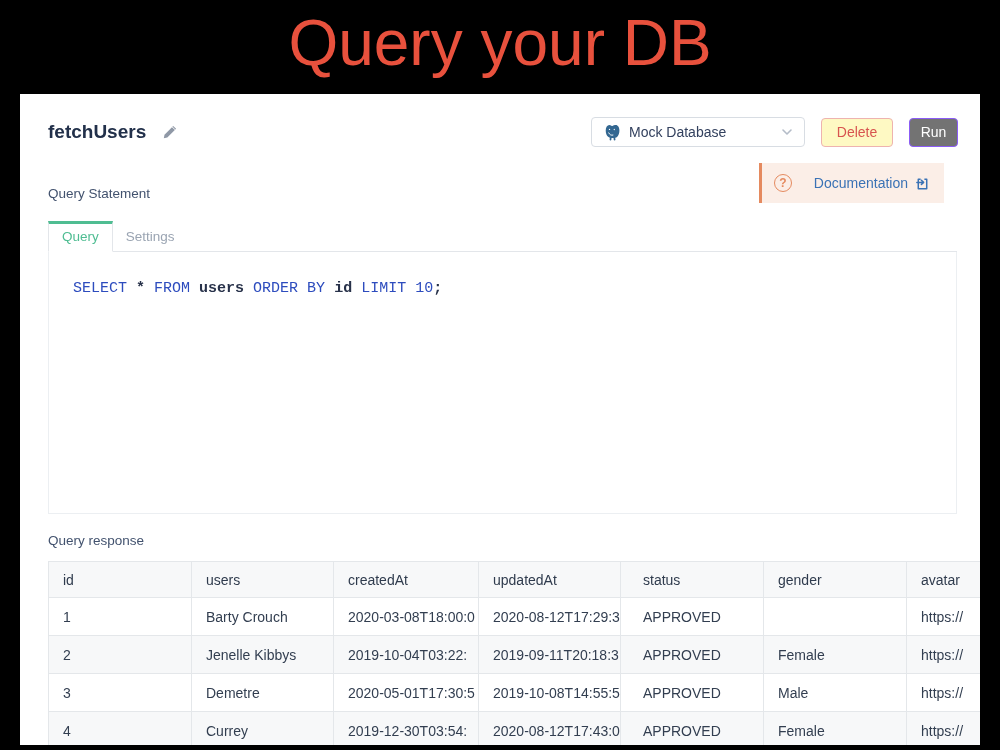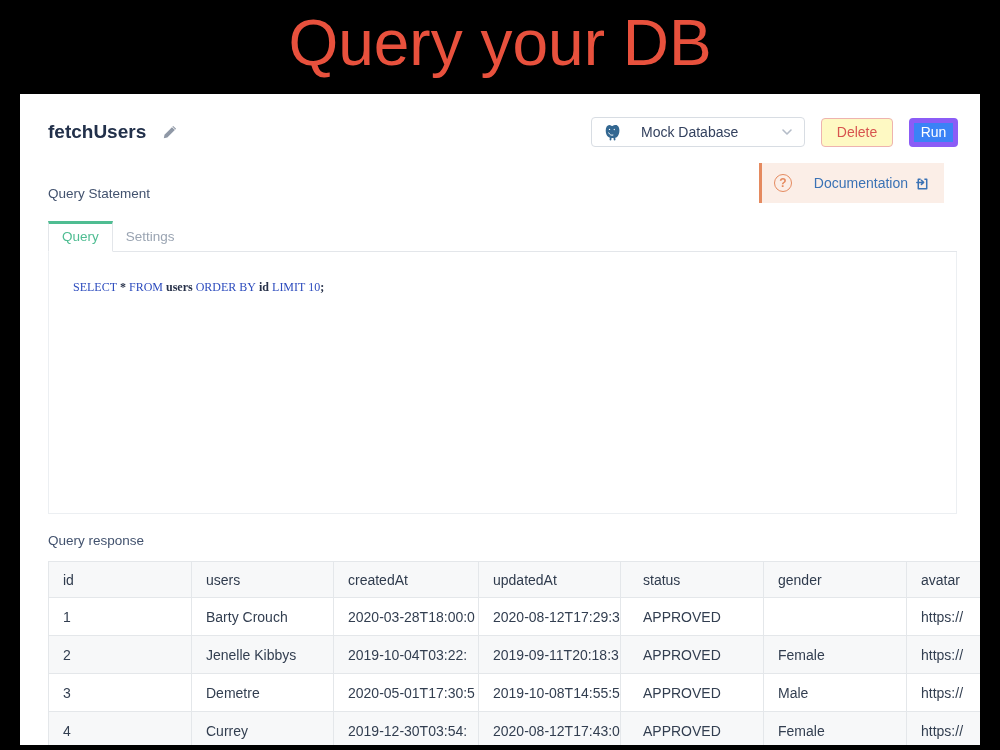--- a/index.html
+++ b/index.html
@@ -18,25 +18,25 @@
   
   .panel-header{display:flex;align-items:center;padding:23px 22px 0 28px;}
   .query-name{font-size:19px;font-weight:bold;color:#22304a;}
   .pencil{margin-left:16px;cursor:pointer;display:inline-flex;}
   .header-controls{margin-left:auto;display:flex;align-items:center;gap:16px;}
   .db-select{
     width:214px;height:30px;border:1px solid #d8dde3;border-radius:4px;
     display:flex;align-items:center;padding:0 10px;box-sizing:border-box;
     background:#fff;cursor:pointer;
   }
-  .db-select .db-label{font-size:14px;color:#33415e;margin-left:20px;}
+  .db-select .db-label{font-size:14px;color:#33415e;margin-left:8px;}
   .db-select .chev{margin-left:auto;display:inline-flex;}
   .btn{font-size:14px;border-radius:4px;display:flex;align-items:center;justify-content:center;cursor:pointer;box-sizing:border-box;}
   .btn-delete{width:72px;height:29px;background:#fef9c3;border:1px solid #eeb3af;color:#d8544f;}
-  .btn-run{width:49px;height:29px;background:#3b82f6;border:5px solid #8b5cf6;color:#fff;}
+  .btn-run{width:49px;height:29px;background:#737373;border:1px solid #8b5cf6;color:#fff;}
   
   .doc-row{display:flex;align-items:flex-end;justify-content:space-between;padding:0 36px 0 28px;margin-top:16px;}
   .statement-label{font-size:13.5px;color:#42526e;padding-bottom:2px;}
   .doc-banner{
     display:flex;align-items:center;background:#fbeee7;border-left:3px solid #e58a5f;
     height:40px;padding:0 14px 0 12px;cursor:pointer;
   }
   .q-circle{
     width:18px;height:18px;border:1.6px solid #e58a5f;border-radius:50%;
     color:#e58a5f;font-size:12px;font-weight:bold;display:flex;align-items:center;justify-content:center;
@@ -48,21 +48,21 @@
   .tab{padding:7px 13px;font-size:13.5px;color:#9aa4b2;cursor:pointer;}
   .tab.active{
     color:#4fbd92;background:#fff;border:1px solid #e3e6ea;border-top:3px solid #4fbd92;
     border-bottom:1px solid #fff;margin-bottom:-1px;padding-top:5px;
   }
   
   .editor{
     margin:0 23px 0 28px;border:1px solid #eceff2;border-top:none;height:262px;
     box-sizing:border-box;padding:28px 0 0 24px;background:#fff;
   }
-  .sql-line{font-family:Liberation Serif, serif;font-size:12px;white-space:pre;}
+  .sql-line{font-family:Liberation Mono, monospace;font-size:15px;white-space:pre;}
   .tok-keyword{color:#2d4cbe;}
   .tok-plain{color:#28324a;font-weight:bold;}
   
   .response-label{font-size:13.5px;color:#42526e;margin:19px 28px 13px 28px;}
   .table-wrap{margin-left:28px;width:932px;overflow:hidden;}
   table{border-collapse:collapse;table-layout:fixed;width:998px;font-size:14px;}
   th,td{
     border:1px solid #e4e7ea;padding:0 14px;text-align:left;overflow:hidden;
     white-space:nowrap;box-sizing:border-box;
   }
@@ -148,21 +148,21 @@
             <th>updatedAt</th>
             <th>status</th>
             <th>gender</th>
             <th>avatar</th>
           </tr>
       </thead>
       <tbody>
           <tr>
             <td>1</td>
             <td>Barty Crouch</td>
-            <td>2020-03-28T18:00:0</td>
+            <td>2020-03-08T18:00:0</td>
             <td>2020-08-12T17:29:3</td>
             <td>APPROVED</td>
             <td></td>
             <td>https://</td>
           </tr>
           <tr>
             <td>2</td>
             <td>Jenelle Kibbys</td>
             <td>2019-10-04T03:22:</td>
             <td>2019-09-11T20:18:3</td>

